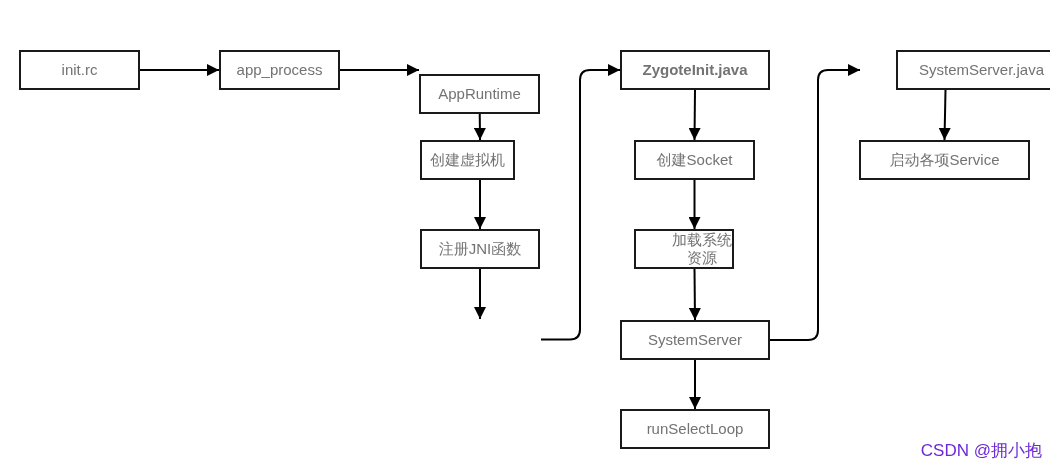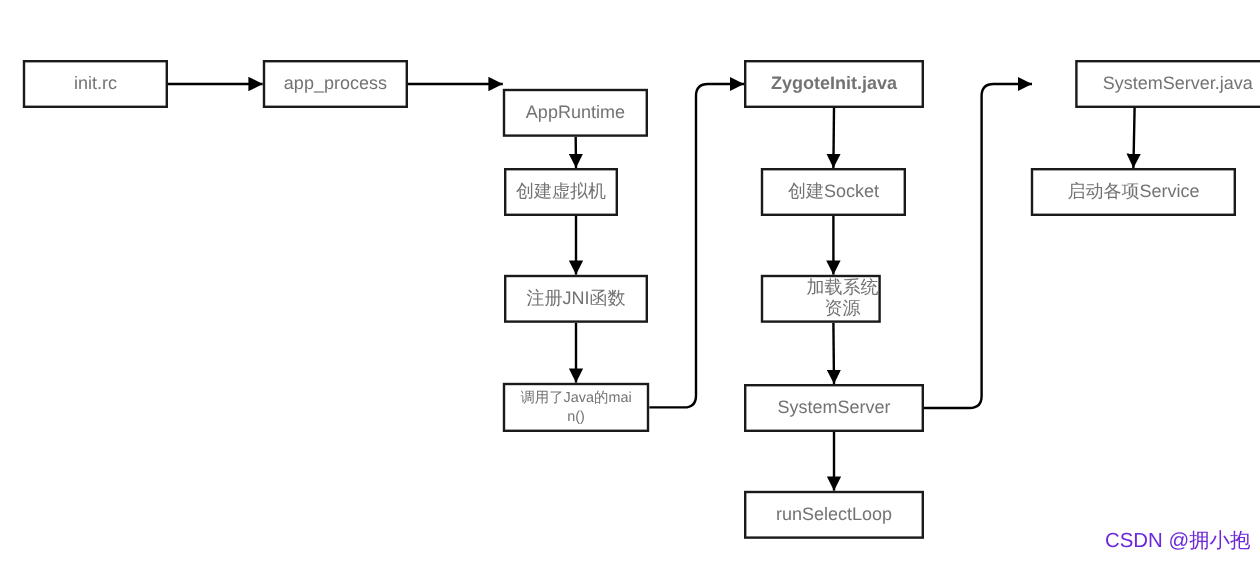--- a/index.html
+++ b/index.html
@@ -79,21 +79,20 @@
       <path d="M 695 360 L 695 409" class="edge" marker-end="url(#arrow)"></path>
       <path d="M 770 340 L 808 340 Q 818 340 818 330 L 818 80 Q 818 70 828 70 L 860 70" class="edge" marker-end="url(#arrow)"></path>
       <path d="M 945.5 90 L 944.5 140" class="edge" marker-end="url(#arrow)"></path>
     </svg>
   <div class="watermark">CSDN @拥小抱</div>
 <div class="node" style="left: 19px; top: 50px; width: 121px; height: 40px;">init.rc</div>
     <div class="node" style="left: 219px; top: 50px; width: 121px; height: 40px;">app_process</div>
     <div class="node" style="left: 419px; top: 50px; width: 121px; height: 40px; margin-top: 24px;">AppRuntime</div>
     <div class="node" style="left: 420px; top: 140px; width: 95px; height: 40px;">创建虚拟机</div>
     <div class="node" style="left: 420px; top: 229px; width: 120px; height: 40px;">注册JNI函数</div>
-    <div class="node small" style="left: 419px; top: 319px; width: 122px; height: 41px;">调用了Java的main()</div>
     <div class="node" style="left: 620px; top: 50px; width: 150px; height: 40px; font-weight: bold;">ZygoteInit.java</div>
     <div class="node" style="left: 634px; top: 140px; width: 121px; height: 40px;">创建Socket</div>
     <div class="node" style="left: 634px; top: 229px; width: 100px; height: 40px; padding-left: 36px;">加载系统资源</div>
     <div class="node" style="left: 620px; top: 320px; width: 150px; height: 40px;">SystemServer</div>
     <div class="node" style="left: 620px; top: 409px; width: 150px; height: 40px;">runSelectLoop</div>
     <div class="node" style="left: 896px; top: 50px; width: 171px; height: 40px;">SystemServer.java</div>
     <div class="node" style="left: 859px; top: 140px; width: 171px; height: 40px;">启动各项Service</div>
   </div>
 
 </body></html>

